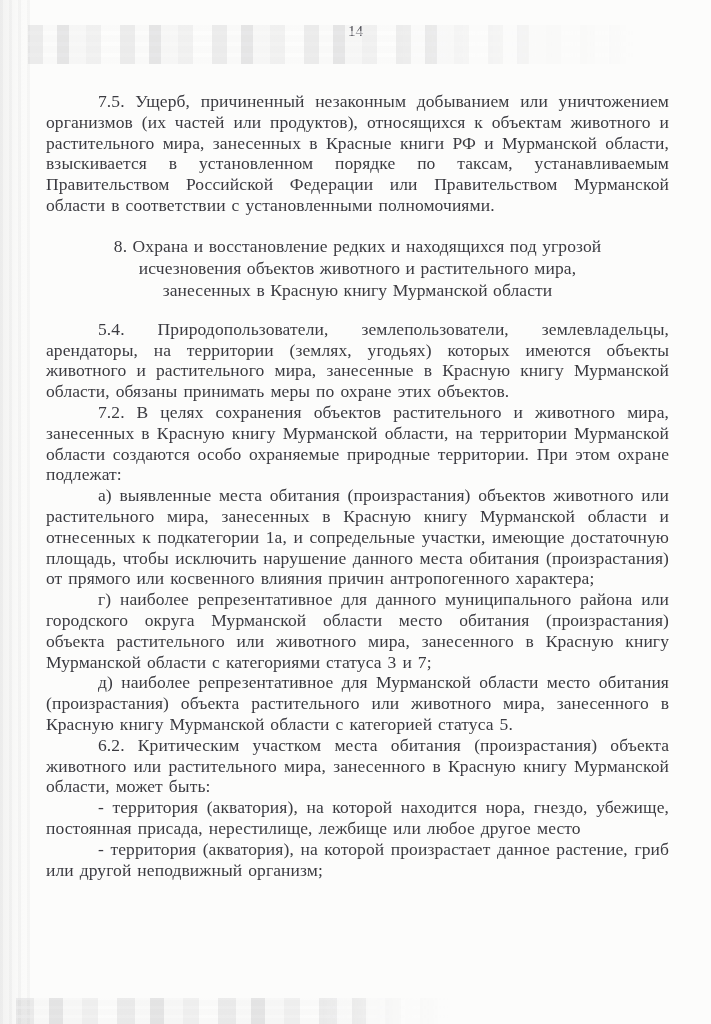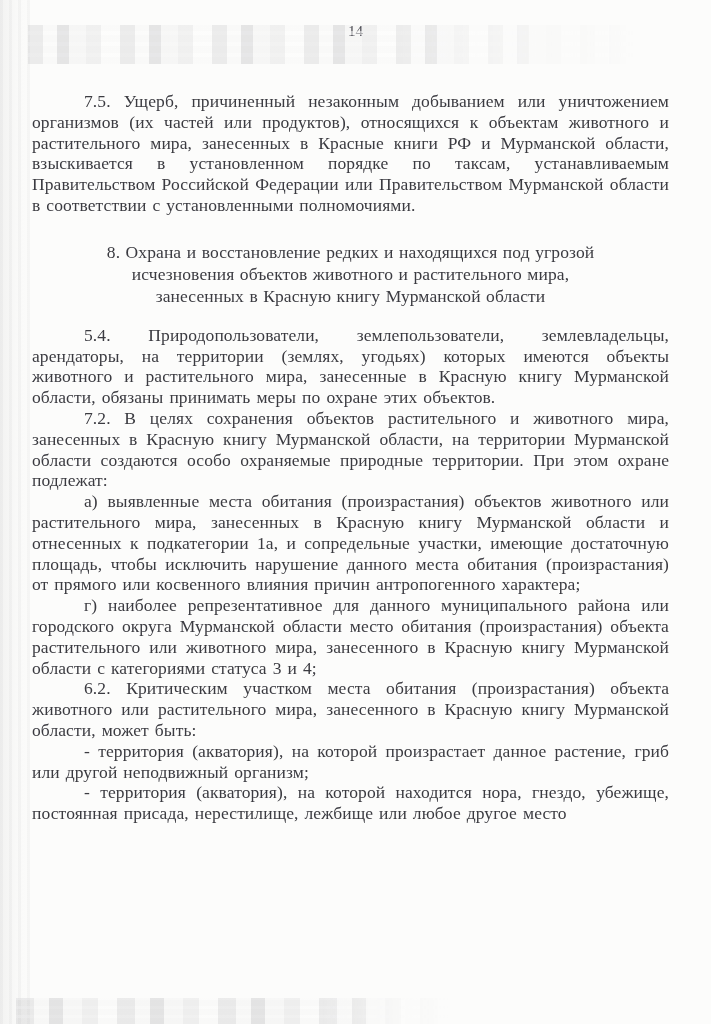--- a/index.html
+++ b/index.html
@@ -46,34 +46,34 @@
     mask-image:linear-gradient(90deg,#000 0 70%, rgba(0,0,0,0.3) 88%, transparent 100%);
     pointer-events:none;
   }
   .pagenum{
     margin:0;padding-top:23px;
     text-align:center;
     font-size:15px;line-height:16px;
     color:#4b4b52;
   }
   .text-col{
-    padding:0 42px 0 32px;
+    padding:0 42px 0 46px;
   }
   .para{
     margin:0;
     font-size:17.5px;
     line-height:20.8px;
     text-align:justify;
     text-indent:52px;
     word-spacing:1.5px;
     letter-spacing:0.1px;
   }
   .para.first{margin-top:52px;}
   .heading{
-    margin:25px 58px 18px 58px;
+    margin:19px 58px 18px 58px;
     font-size:17.5px;
     line-height:22px;
     font-weight:normal;
     text-align:center;
     word-spacing:1px;
     letter-spacing:0.1px;
   }
 </style>
 </head>
 <body>
@@ -87,19 +87,20 @@
   <div class="pagenum">14</div>
 
   <div class="text-col">
     <p class="para first">7.5. Ущерб, причиненный незаконным добыванием или уничтожением организмов (их частей или продуктов), относящихся к объектам животного и растительного мира, занесенных в Красные книги РФ и Мурманской области, взыскивается в установленном порядке по таксам, устанавливаемым Правительством Российской Федерации или Правительством Мурманской области в соответствии с установленными полномочиями.</p>
 
     <h2 class="heading">8. Охрана и восстановление редких и находящихся под угрозой исчезновения объектов животного и растительного мира, занесенных в Красную книгу Мурманской области</h2>
 
     <p class="para">5.4. Природопользователи, землепользователи, землевладельцы, арендаторы, на территории (землях, угодьях) которых имеются объекты животного и растительного мира, занесенные в Красную книгу Мурманской области, обязаны принимать меры по охране этих объектов.</p>
     <p class="para">7.2. В целях сохранения объектов растительного и животного мира, занесенных в Красную книгу Мурманской области, на территории Мурманской области создаются особо охраняемые природные территории. При этом охране подлежат:</p>
     <p class="para">а) выявленные места обитания (произрастания) объектов животного или растительного мира, занесенных в Красную книгу Мурманской области и отнесенных к подкатегории 1а, и сопредельные участки, имеющие достаточную площадь, чтобы исключить нарушение данного места обитания (произрастания) от прямого или косвенного влияния причин антропогенного характера;</p>
-    <p class="para">г) наиболее репрезентативное для данного муниципального района или городского округа Мурманской области место обитания (произрастания) объекта растительного или животного мира, занесенного в Красную книгу Мурманской области с категориями статуса 3 и 4;</p>
+    <p class="para">г) наиболее репрезентативное для данного муниципального района или городского округа Мурманской области место обитания (произрастания) объекта растительного или животного мира, занесенного в Красную книгу Мурманской области с категориями статуса 3 и 7;</p>
+    <p class="para">д) наиболее репрезентативное для Мурманской области место обитания (произрастания) объекта растительного или животного мира, занесенного в Красную книгу Мурманской области с категорией статуса 5.</p>
     <p class="para">6.2. Критическим участком места обитания (произрастания) объекта животного или растительного мира, занесенного в Красную книгу Мурманской области, может быть:</p>
+    <p class="para">- территория (акватория), на которой находится нора, гнездо, убежище, постоянная присада, нерестилище, лежбище или любое другое место</p>
     <p class="para">- территория (акватория), на которой произрастает данное растение, гриб или другой неподвижный организм;</p>
-    <p class="para">- территория (акватория), на которой находится нора, гнездо, убежище, постоянная присада, нерестилище, лежбище или любое другое место</p>
   </div>
 
 </div>
 
 </body></html>

